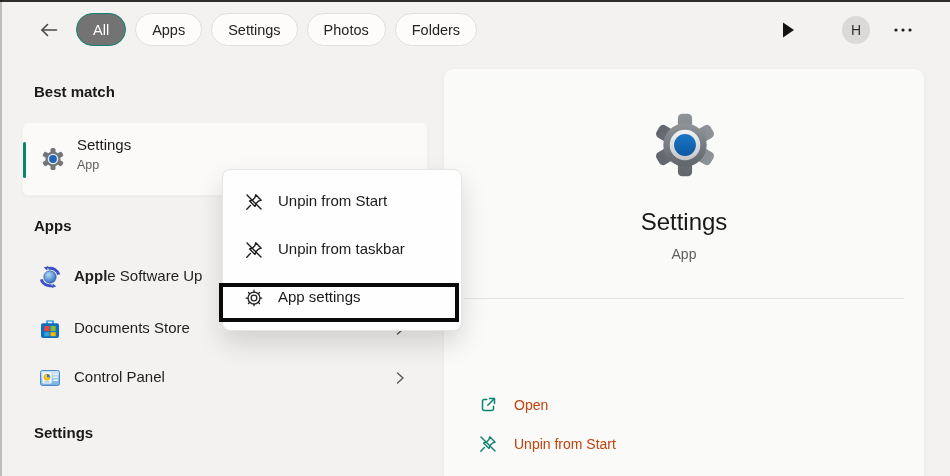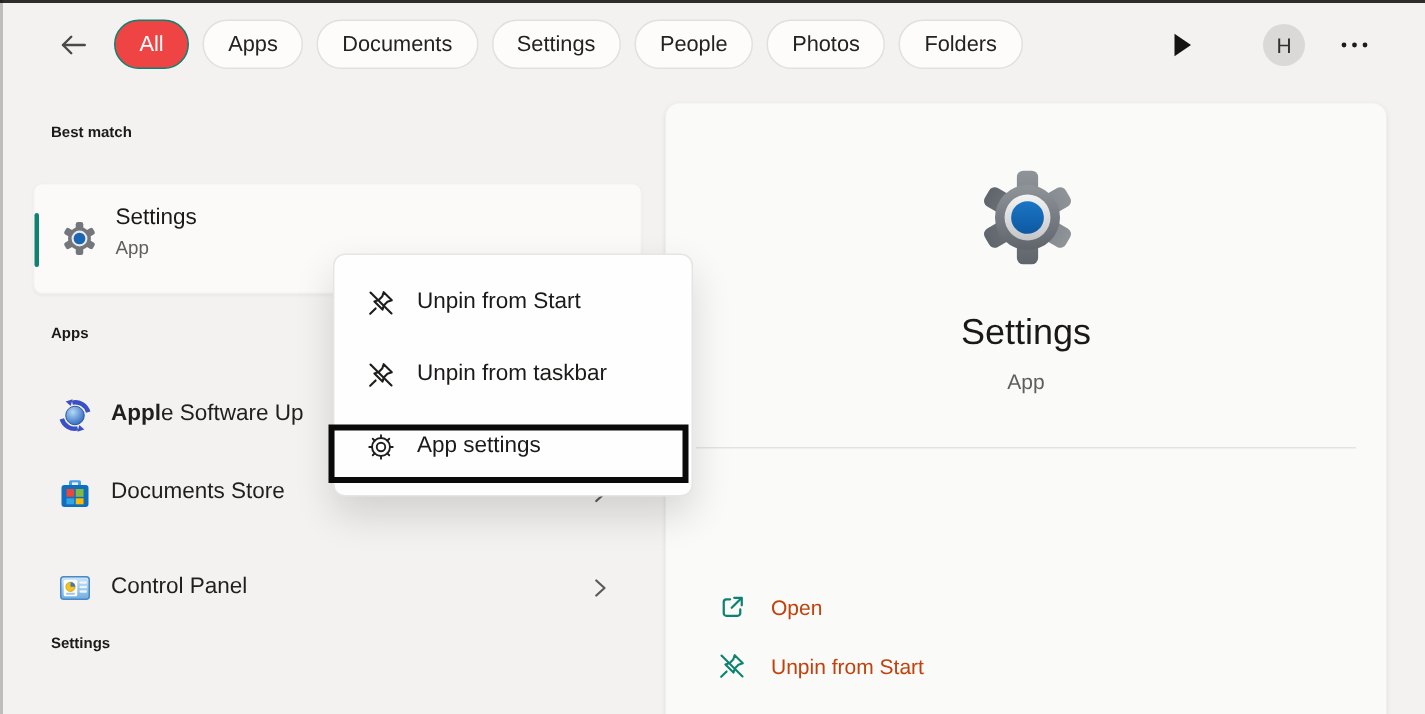--- a/index.html
+++ b/index.html
@@ -14,47 +14,47 @@
   .edge-left { position:absolute; left:0; top:0; width:2px; height:476px; background:rgba(0,0,0,.22); z-index:40; }
 
   
   .back-btn { position:absolute; left:36px; top:18px; width:26px; height:24px; display:flex; align-items:center; justify-content:center; cursor:pointer; }
   .pills { position:absolute; left:76px; top:13px; display:flex; gap:9px; }
   .pill {
     height:33px; padding:0 16px; display:flex; align-items:center;
     background:#fdfcfb; border:1px solid #e2e0dd; border-radius:17px;
     font-size:14.5px; color:#242322; cursor:pointer; white-space:nowrap;
   }
-  .pill.active { background:#ef4444; border-color:#0e8270; color:#ffffff; }
+  .pill.active { background:#737373; border-color:#0e8270; color:#ffffff; }
   .play-btn { position:absolute; left:778px; top:20px; width:20px; height:20px; display:flex; align-items:center; justify-content:center; cursor:pointer; }
   .avatar {
     position:absolute; left:842px; top:16px; width:28px; height:28px; border-radius:50%;
     background:#dbd9d7; display:flex; align-items:center; justify-content:center;
     font-size:14px; color:#323130; cursor:pointer;
   }
   .more-btn { position:absolute; left:891px; top:24px; width:24px; height:12px; display:flex; align-items:center; justify-content:center; cursor:pointer; }
 
   
-  .section-heading { position:absolute; left:34px; font-size:10px; font-weight:bold; color:#1b1a19; }
+  .section-heading { position:absolute; left:34px; font-size:15px; font-weight:bold; color:#1b1a19; }
   #h-bestmatch { top:83px; }
   #h-apps { top:217px; }
   #h-settings { top:424px; }
 
   .bestmatch-card {
     position:absolute; left:22px; top:122px; width:406px; height:74px;
     background:#fbfaf9; border:1px solid rgba(0,0,0,.035); border-radius:6px;
     box-shadow:0 1px 2px rgba(0,0,0,.04); cursor:pointer;
   }
   .accent-bar { position:absolute; left:0px; top:19px; width:3px; height:36px; border-radius:2px; background:#0e8270; }
   .bm-icon { position:absolute; left:18px; top:24px; width:24px; height:24px; }
   .bm-title { position:absolute; left:54px; top:13px; font-size:15px; color:#1b1a19; }
   .bm-sub   { position:absolute; left:54px; top:35px; font-size:12.5px; color:#605e5b; }
 
   .app-row { position:absolute; left:22px; width:406px; height:48px; cursor:pointer; border-radius:4px; }
-  #app-row-0 { top:253px; } #app-row-1 { top:305px; } #app-row-2 { top:368px;text-align:center; }
+  #app-row-0 { top:253px; } #app-row-1 { top:305px; } #app-row-2 { top:354px;text-align:center; }
   .app-row .row-icon { position:absolute; left:16px; top:12px; width:24px; height:24px; }
   .app-row .row-label { position:absolute; left:52px; top:14px; font-size:15px; color:#201f1e; white-space:nowrap; }
   .app-row .row-label b { font-weight:bold; }
   .app-row .chevron { position:absolute; left:370px; top:16px; width:16px; height:16px; }
 
   
   .context-menu {
     position:absolute; left:222px; top:169px; width:240px; height:162px;
     background:#fefefe; border:1px solid #e7e5e3; border-radius:8px;
     box-shadow:0 12px 26px rgba(0,0,0,.14); z-index:10;
@@ -97,23 +97,21 @@
     <svg width="22" height="22" viewBox="0 0 22 22" fill="none" stroke="#4a4948" stroke-width="1.6" stroke-linecap="round" stroke-linejoin="round">
       <path d="M18.5 11H4"></path>
         <path d="M9.5 5.5L4 11l5.5 5.5"></path>
     </svg>
   </span>
 </div>
 
 <div class="pills">
   <div class="pill active">All</div>
   <div class="pill">Apps</div>
-  <div class="pill">Documents</div>
   <div class="pill">Settings</div>
-  <div class="pill">People</div>
   <div class="pill">Photos</div>
   <div class="pill">Folders</div>
 </div>
 
 <div class="play-btn">
   <span>
     <svg width="16" height="18" viewBox="0 0 16 18">
         <path d="M3 1.5l11 7.5-11 7.5z" fill="#141413"></path>
       </svg>
   </span>

